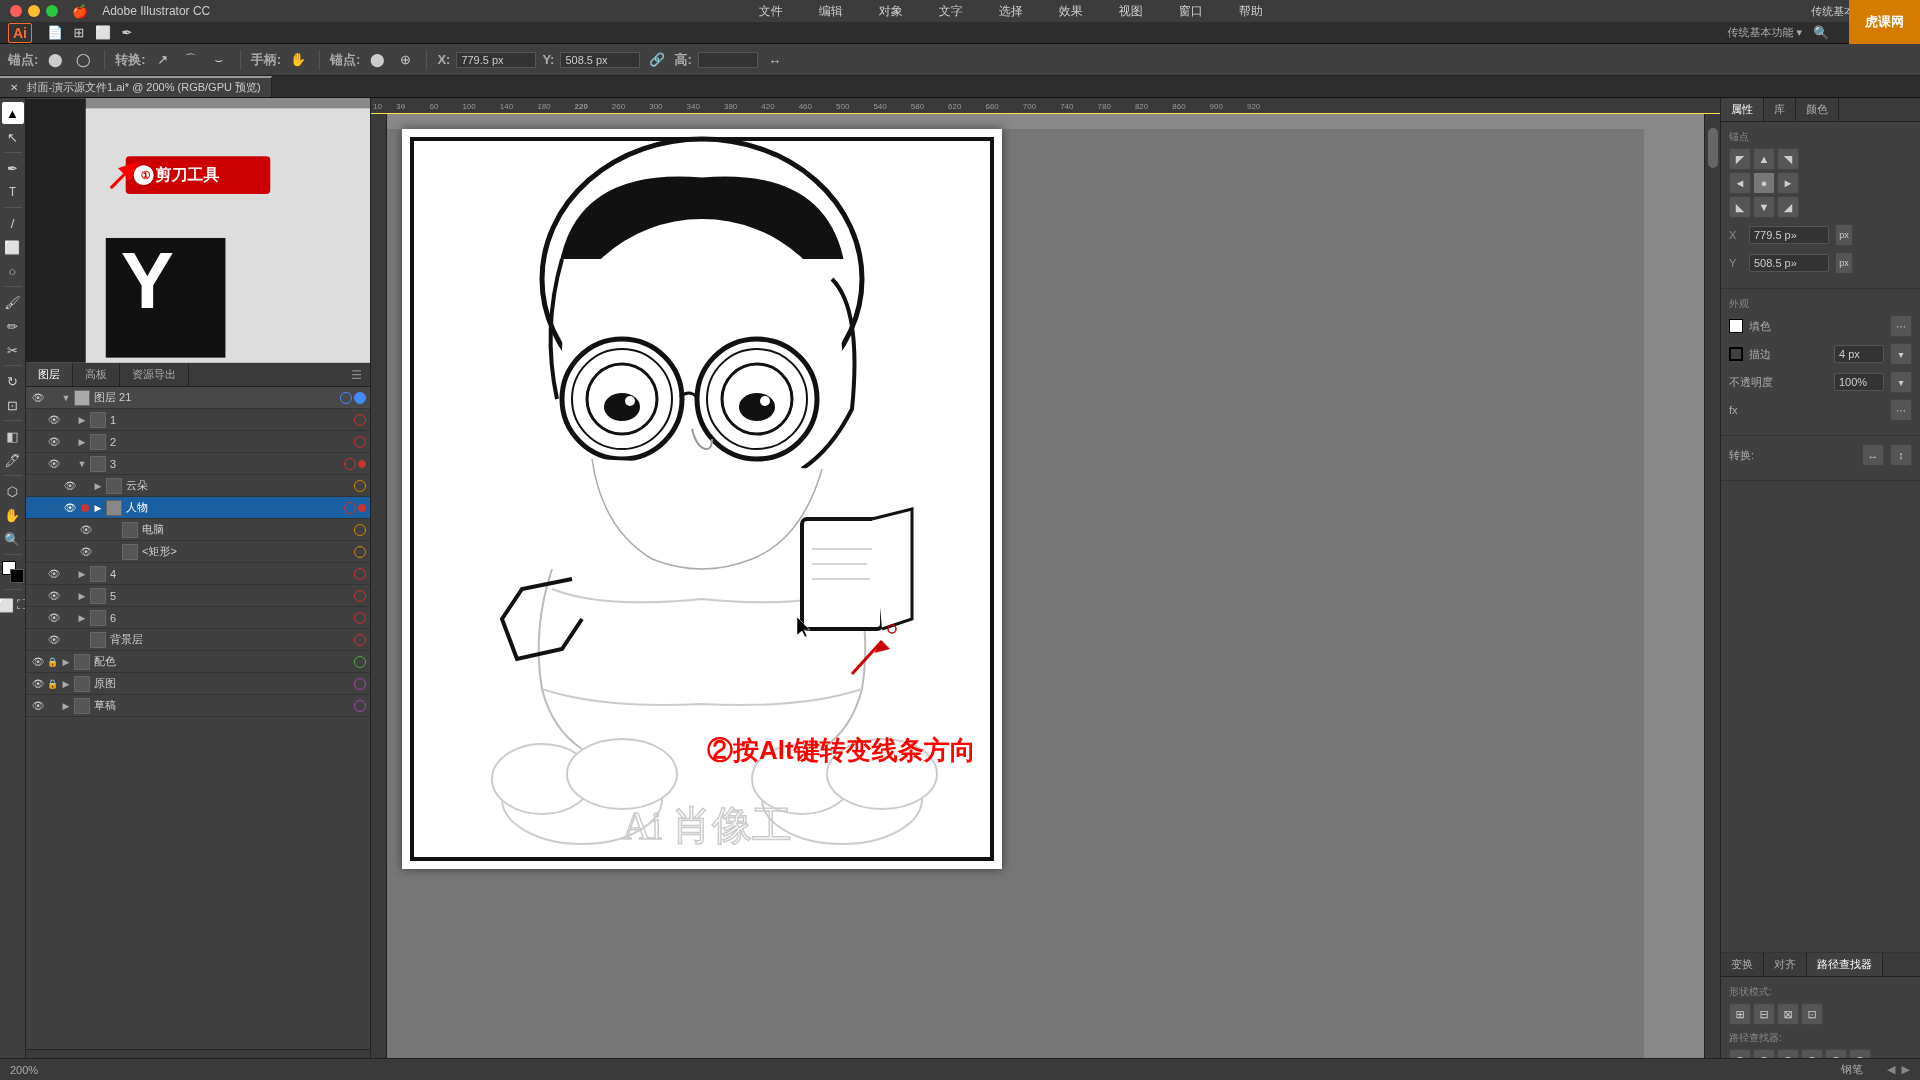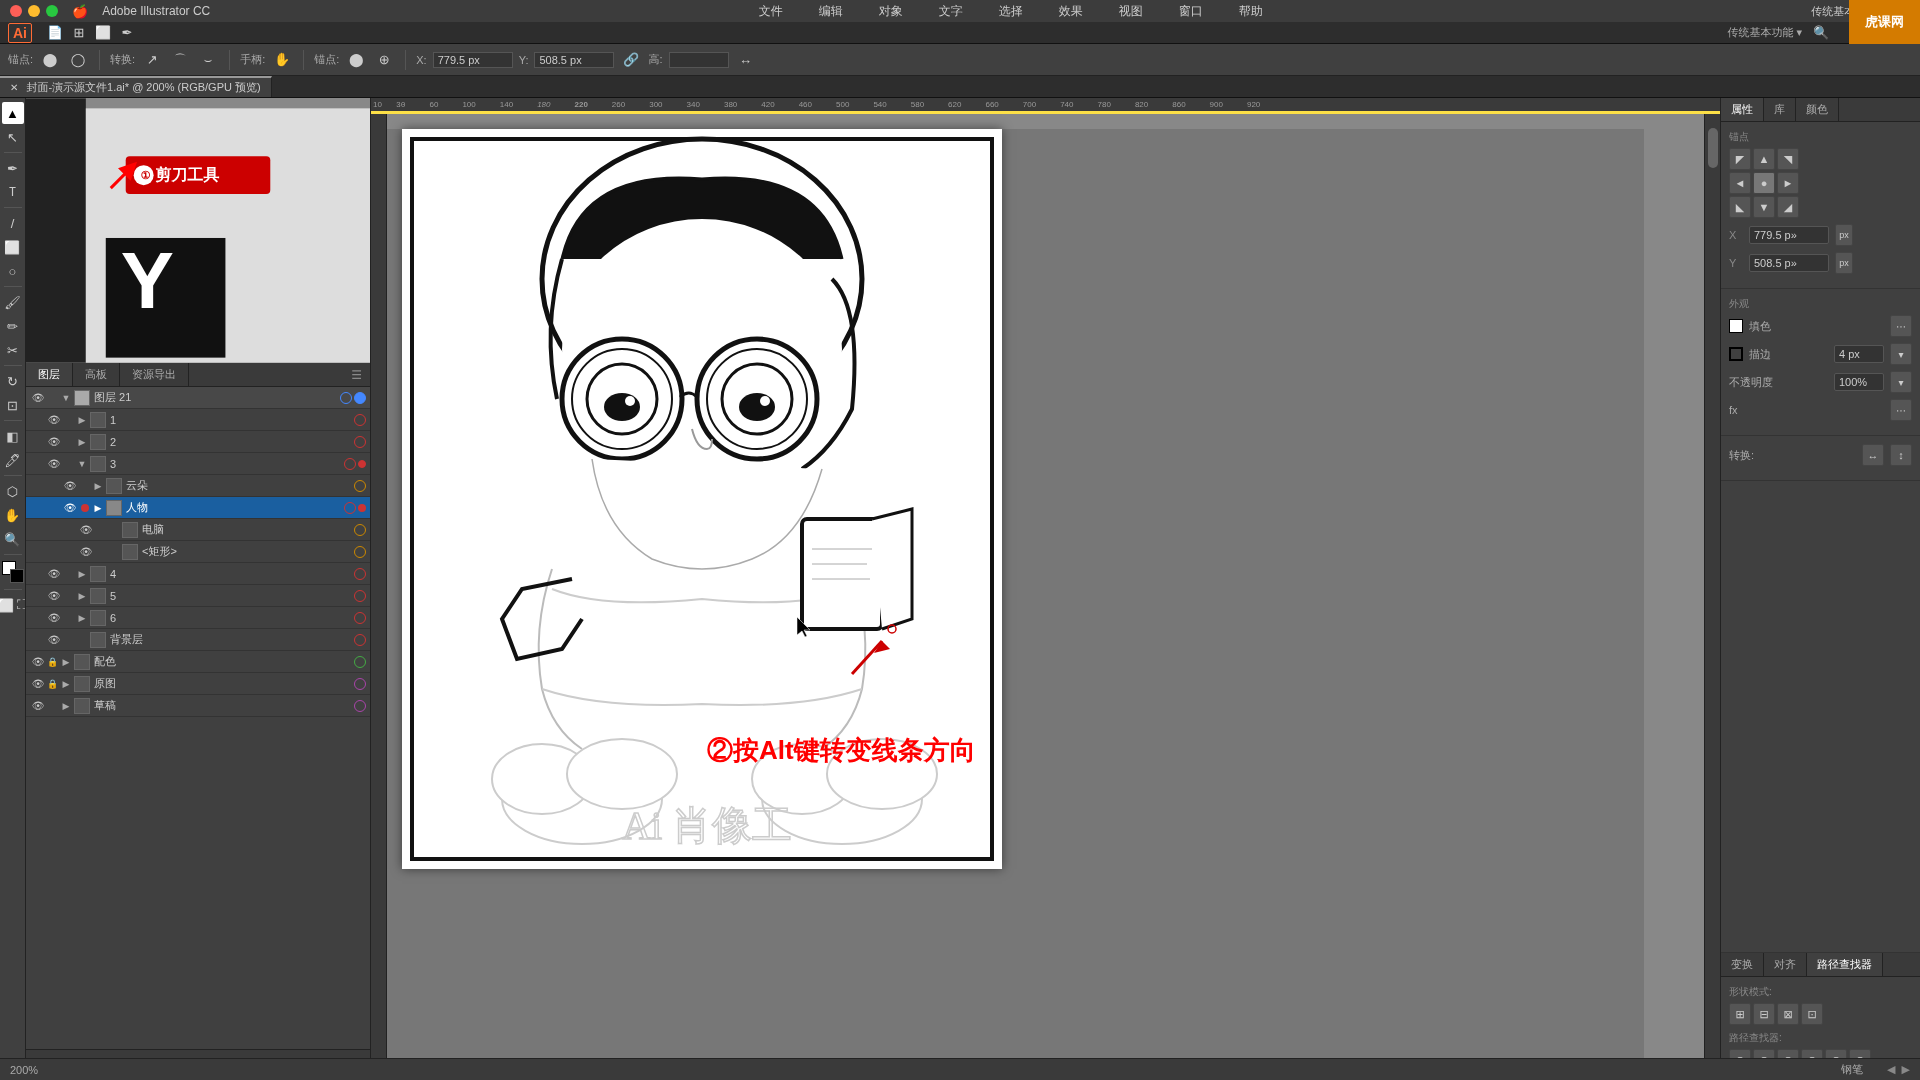--- a/index.html
+++ b/index.html
@@ -11,21 +11,21 @@
     .tl-red { background: #ff5f57; }
     .tl-yellow { background: #febc2e; }
     .tl-green { background: #28c840; }
     #titlebar-center { flex: 1; display: flex; align-items: center; justify-content: center; gap: 20px; font-size: 12px; color: #ccc; }
     #titlebar-right { display: flex; align-items: center; gap: 8px; font-size: 12px; color: #ccc; }
     .ai-logo { background: #333; border: 1px solid #ff6b35; color: #ff6b35; font-weight: bold; font-size: 14px; padding: 1px 4px; border-radius: 2px; }
     .menu-item { padding: 2px 8px; font-size: 12px; color: #ccc; cursor: pointer; border-radius: 3px; }
 
     
     #toolbar { width: 100%; height: 32px; background: #404040; display: flex; align-items: center; padding: 0 8px; gap: 6px; border-bottom: 1px solid #222; }
-    .toolbar-label { font-size: 11px; color: #aaa; }
+    .toolbar-label { font-size: 13px; color: #aaa; font-weight: bold; }
     .toolbar-sep { width: 1px; height: 20px; background: #555; margin: 0 4px; }
     .toolbar-input { background: #333; border: 1px solid #555; color: #ccc; font-size: 11px; padding: 1px 4px; width: 70px; border-radius: 0; }
     .toolbar-icon { width: 22px; height: 22px; display: flex; align-items: center; justify-content: center; cursor: pointer; border-radius: 2px; font-size: 13px; color: #ccc; }
 
     
     #main { display: flex; width: 100%; height: calc(1080px - 22px - 22px - 32px - 22px); }
 
     
     #toolbox { width: 26px; background: #404040; border-right: 1px solid #222; display: flex; flex-direction: column; align-items: center; padding: 4px 0; gap: 2px; overflow: hidden; }
     .tool-icon { width: 22px; height: 22px; display: flex; align-items: center; justify-content: center; cursor: pointer; border-radius: 2px; font-size: 13px; color: #ccc; }
@@ -378,21 +378,21 @@
           <span class="toolbar-icon" style="font-size:11px;">⧉</span>
           <span class="toolbar-icon" style="font-size:11px;">⊕</span>
           <span class="toolbar-icon" style="font-size:11px;">🗑</span>
         </div>
       </div>
     </div>
   </div>
 
   <div id="canvas-area" style="flex:1; position:relative; background:#888; overflow:hidden;">
 
-    <div style="height:16px; background:#3a3a3a; border-bottom:3px solid #fde047; display:flex; align-items:flex-end; padding:0 0 2px 0; overflow:hidden; font-size:8px; color:#999;">
+    <div style="height:16px; background:#3a3a3a; border-bottom:1px solid #fde047; display:flex; align-items:flex-end; padding:0 0 2px 0; overflow:hidden; font-size:8px; color:#999;">
       <span style="padding:0 2px;">10</span>
       <span style="padding:0 12px;font-family:Liberation Mono, monospace;">30</span>
       <span style="padding:0 12px;">60</span>
       <span style="padding:0 12px;">100</span>
       <span style="padding:0 12px;margin-top:36px;">140</span>
       <span style="padding:0 12px;font-style:italic;">180</span>
       <span style="padding:0 12px;font-weight:bold;">220</span>
       <span style="padding:0 12px;">260</span>
       <span style="padding:0 12px;">300</span>
       <span style="padding:0 12px;">340</span>

